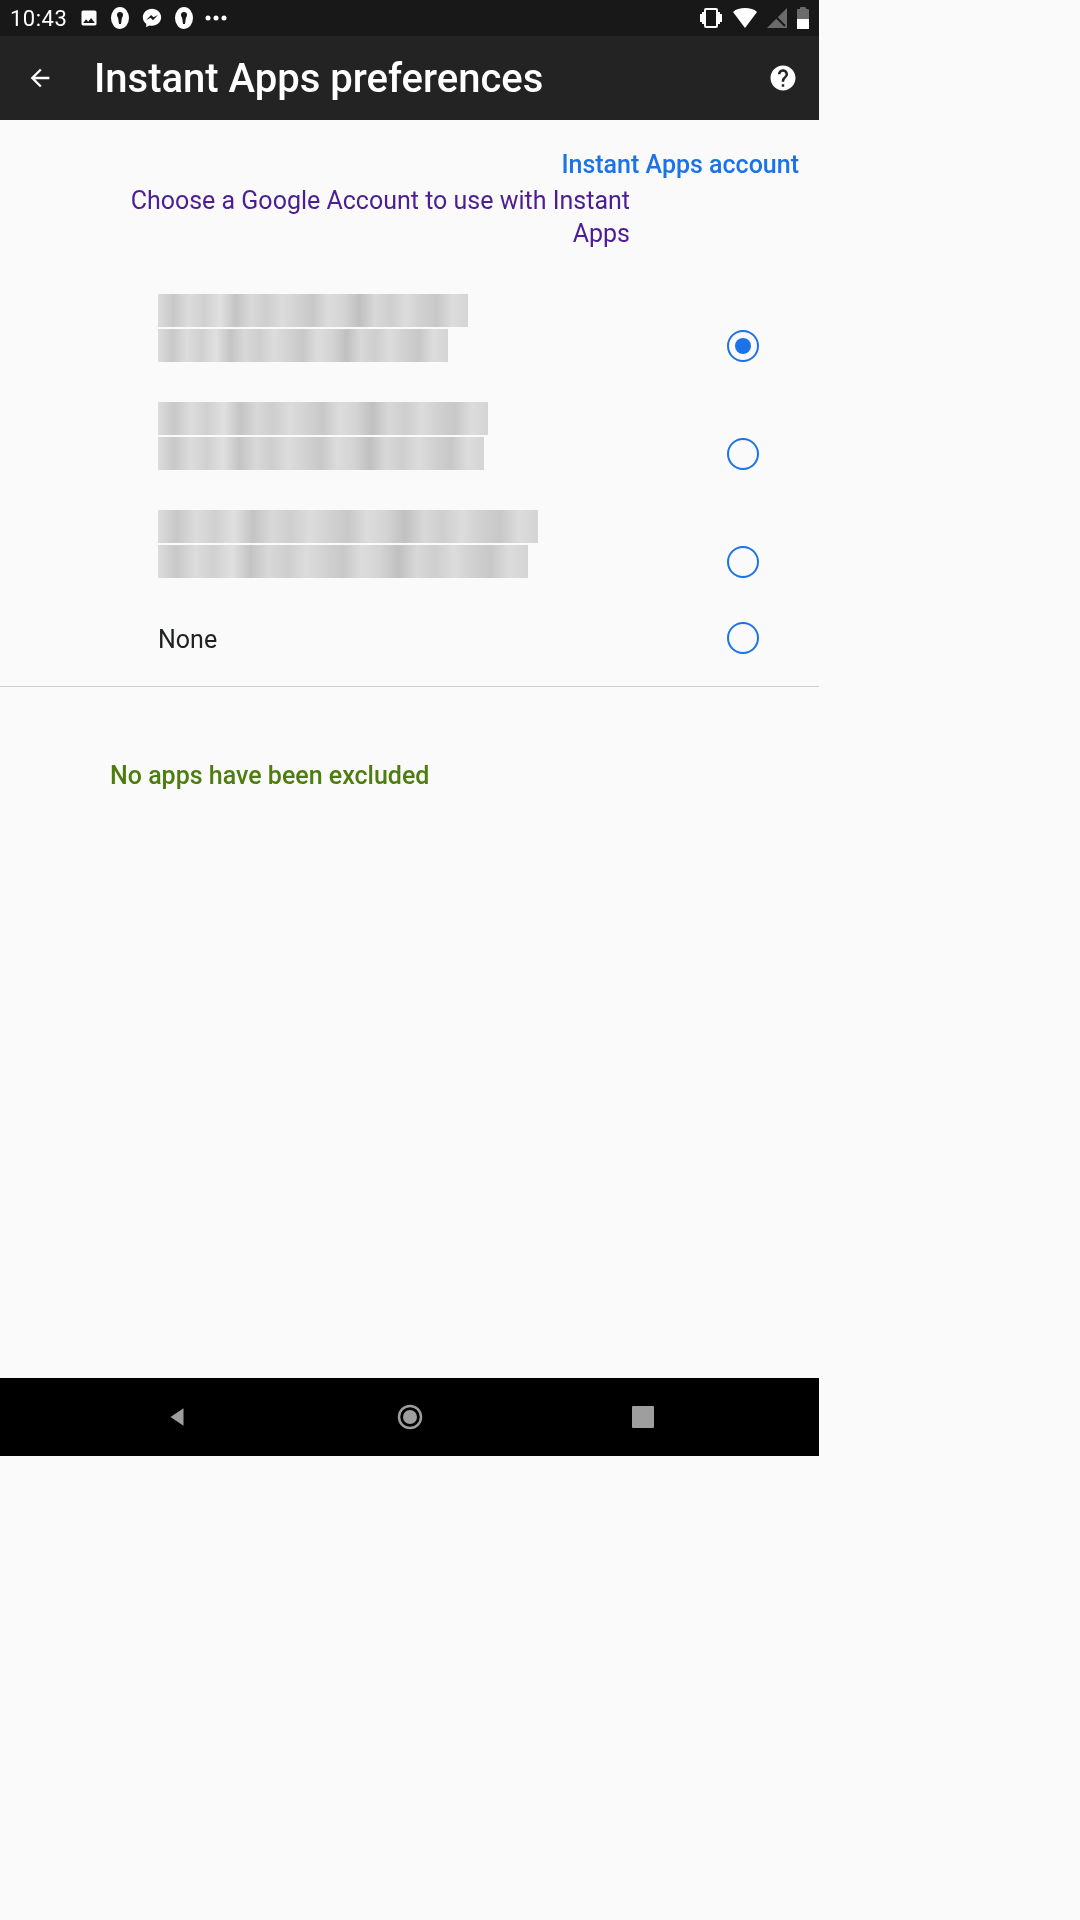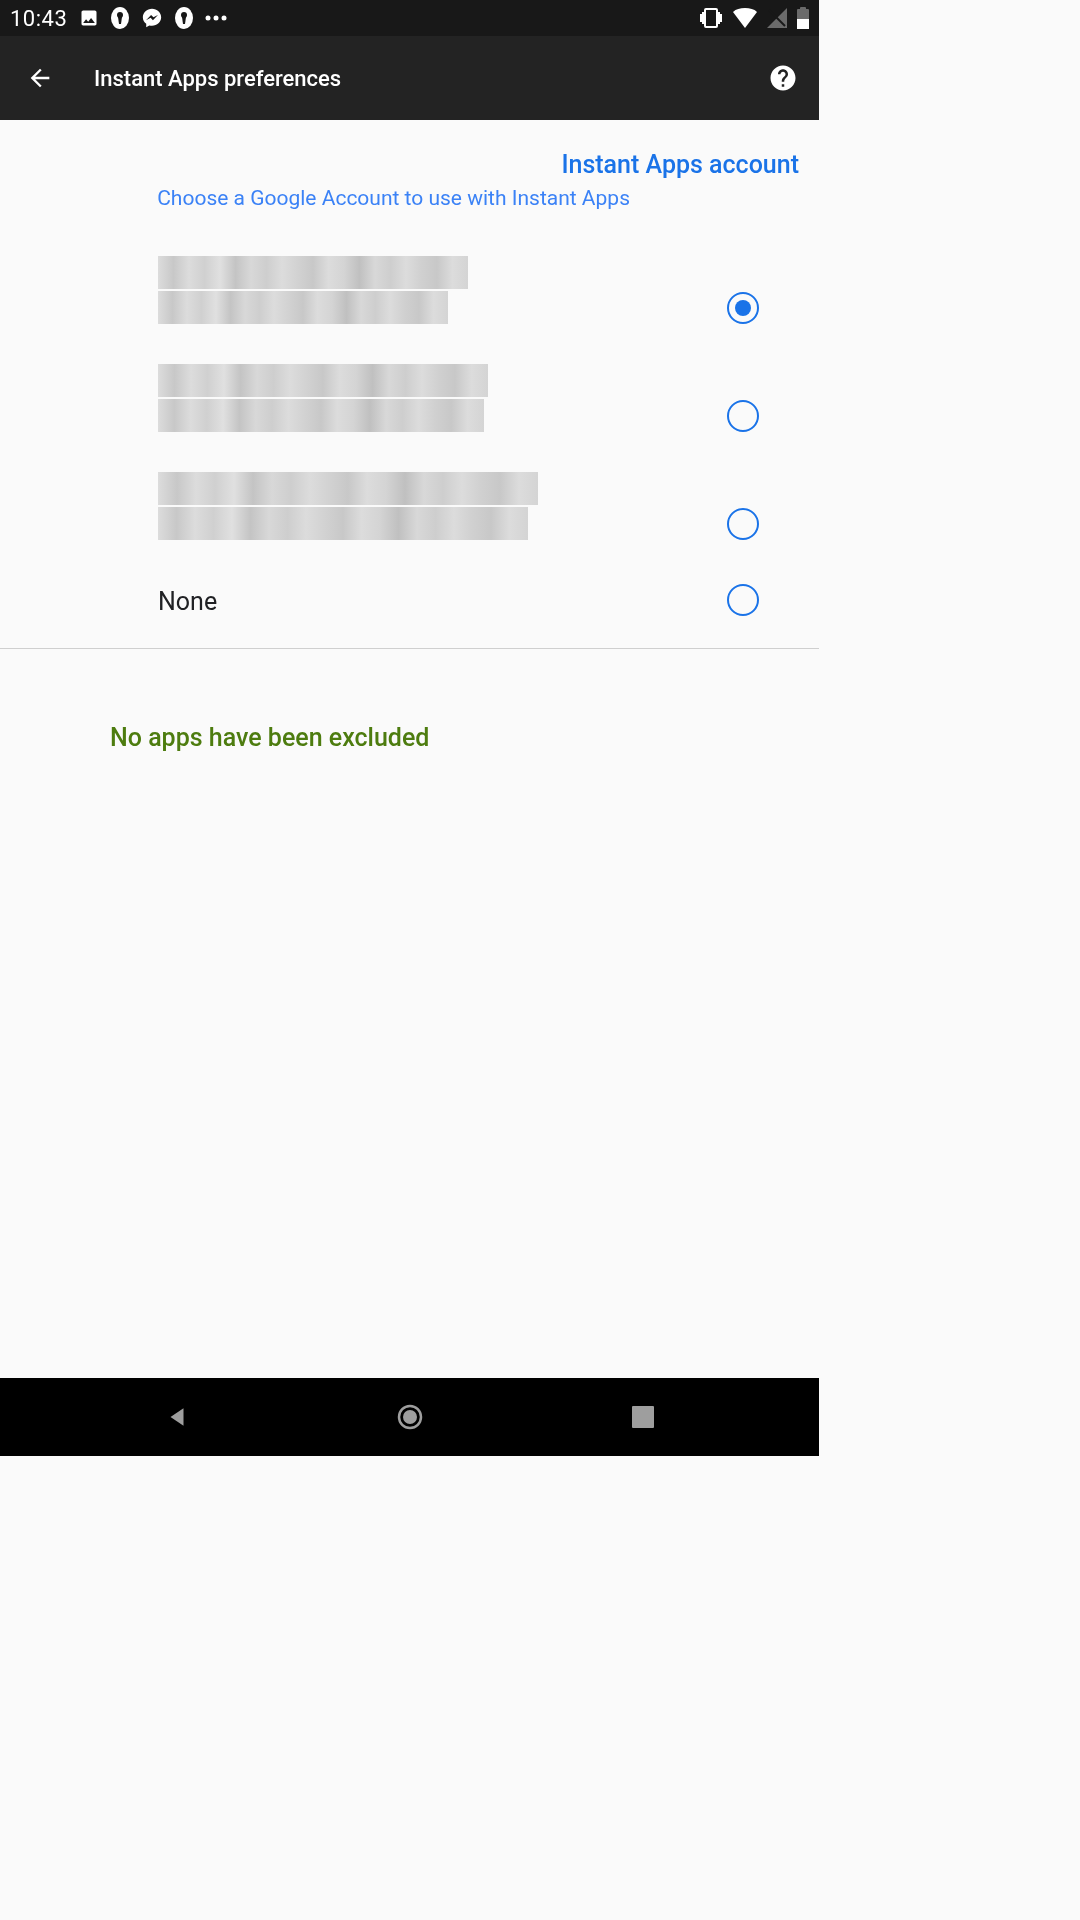--- a/index.html
+++ b/index.html
@@ -56,21 +56,21 @@
     }
     .back-btn {
       width: 48px;
       height: 48px;
       display: flex;
       align-items: center;
       justify-content: center;
       cursor: pointer;
     }
     .page-title {
-      font-size: 22px;
+      font-size: 40px;
       font-weight: 500;
       margin-left: 30px;
       flex: 1;
     }
     .help-btn {
       width: 40px;
       height: 40px;
       display: flex;
       align-items: center;
       justify-content: center;
@@ -89,22 +89,22 @@
       padding: 30px 20px 24px 110px;
       text-align: right;
     }
     .section-title {
       color: #1a73e8;
       font-size: 25px;
       font-weight: 500;
       margin-bottom: 6px;
     }
     .section-subtitle {
-      color: #3b82f6;
-      font-size: 21px;
+      color: #4c1d95;
+      font-size: 25px;
       line-height: 1.3;
       max-width: 520px;
     }
     .radio-list {
       padding-right: 60px;
     }
     .radio-item {
       display: flex;
       align-items: flex-end;
       padding: 20px 0 20px 110px;

